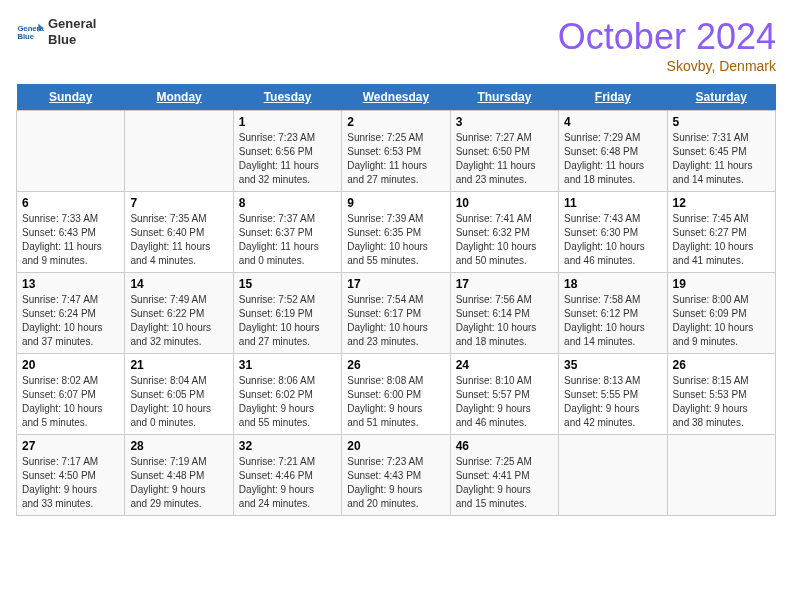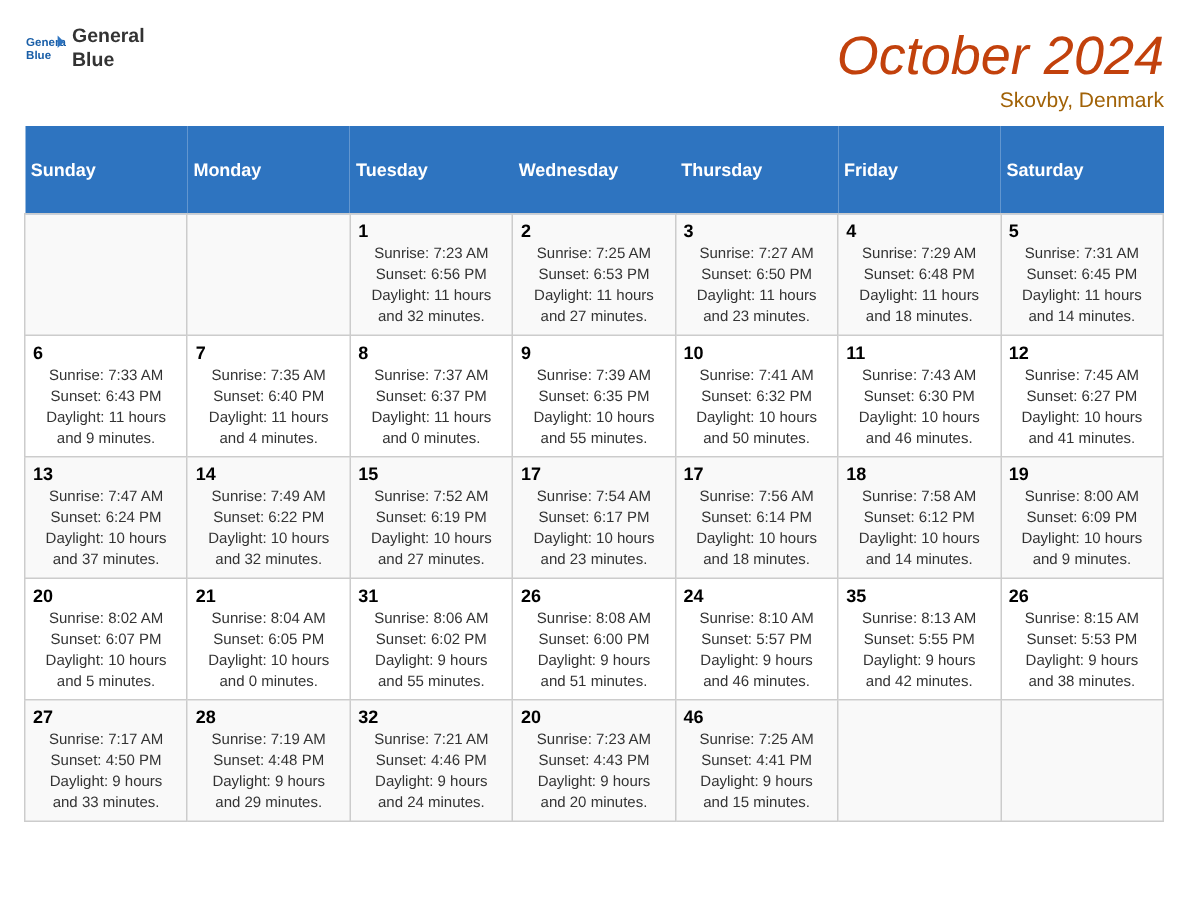--- a/index.html
+++ b/index.html
@@ -32,39 +32,39 @@
     .logo-icon {
       width: 28px;
       height: 28px;
     }
     .title-block {
       text-align: right;
     }
     .month-title {
       font-size: 36px;
       font-weight: normal;
-      color: #c2410c;
-      font-style: italic;
+      color: #8b5cf6;
     }
     .location {
       font-size: 14px;
       color: #a16207;
     }
     table {
       width: 100%;
       border-collapse: collapse;
       font-size: 11px;
     }
     thead tr th {
       background-color: #2e74c0;
       color: #fff;
-      padding: 22px 4px;
-      text-align: left;
+      padding: 6px 4px;
+      text-align: center;
       font-size: 12px;
       font-weight: bold;
+      text-decoration: underline;
     }
     tbody tr td {
       border: 1px solid #ccc;
       vertical-align: top;
       padding: 4px 5px;
       width: calc(100% / 7);
       min-height: 70px;
       height: 80px;
     }
     tbody tr:nth-child(odd) td {
@@ -76,21 +76,20 @@
     .day-number {
       font-weight: bold;
       font-size: 12px;
       display: block;
       margin-bottom: 2px;
     }
     .day-info {
       font-size: 10px;
       color: #333;
       line-height: 1.4;
-      text-align: center;
     }
   </style>
 </head>
 <body>
 
 <div class="header">
   <div class="logo">
     <svg class="logo-icon" viewBox="0 0 40 40" xmlns="http://www.w3.org/2000/svg">
       <text x="2" y="18" font-size="11" font-weight="bold" fill="#1a5fa8">General</text>
       <text x="2" y="30" font-size="11" font-weight="bold" fill="#1a5fa8">Blue</text>

